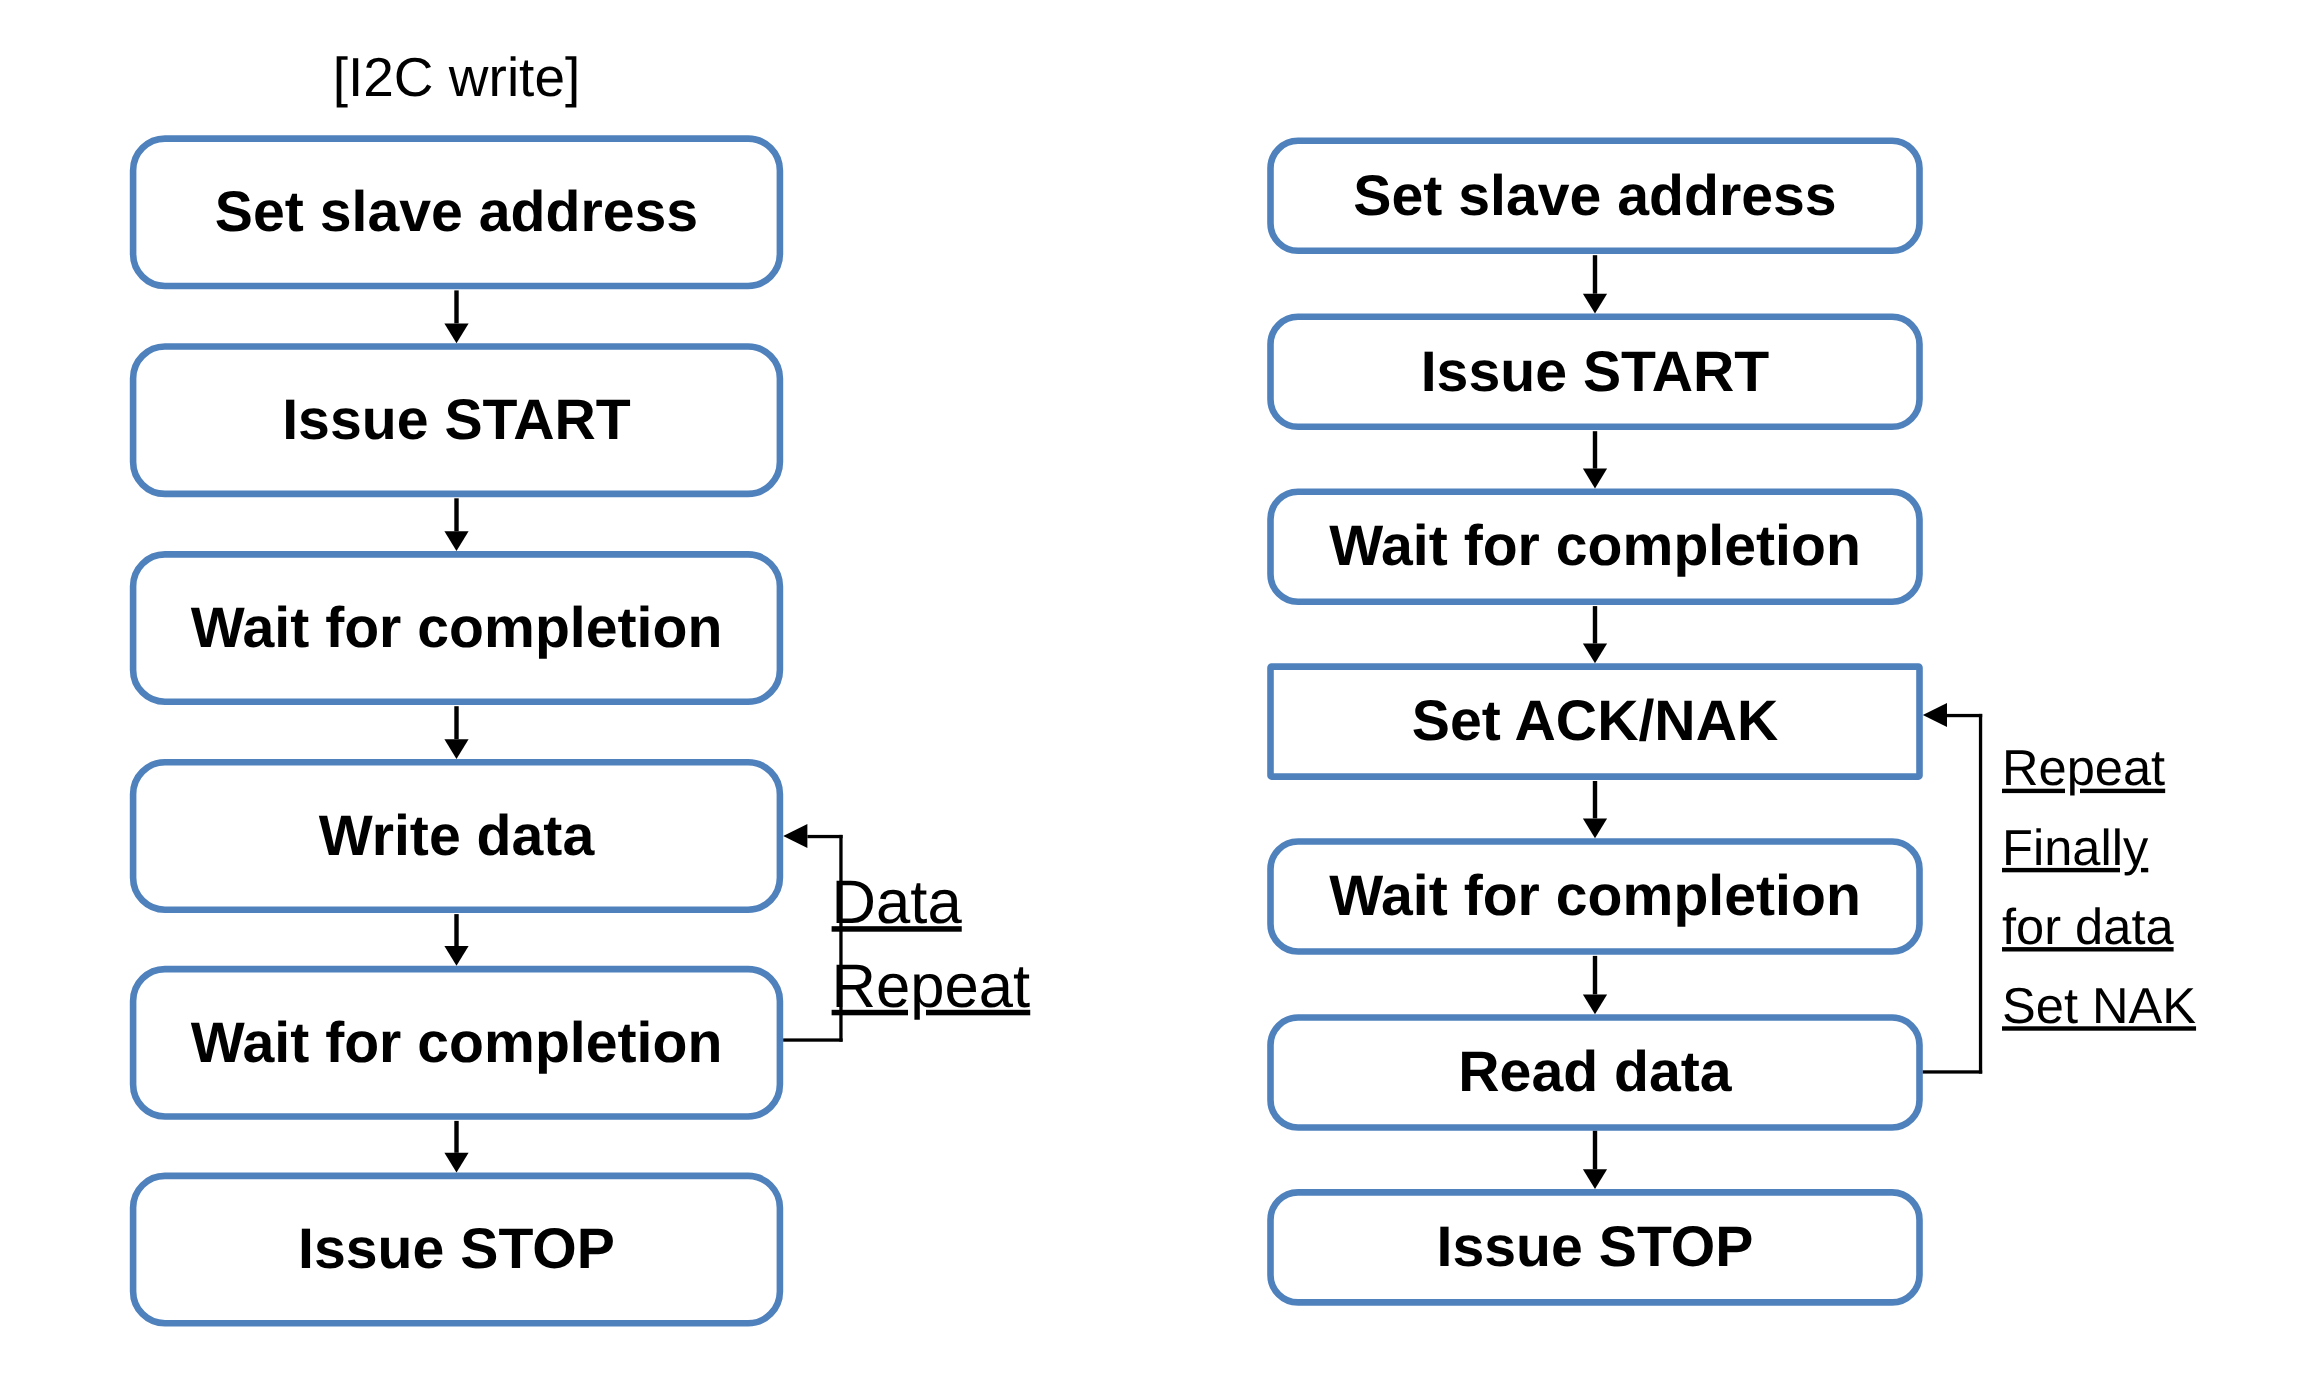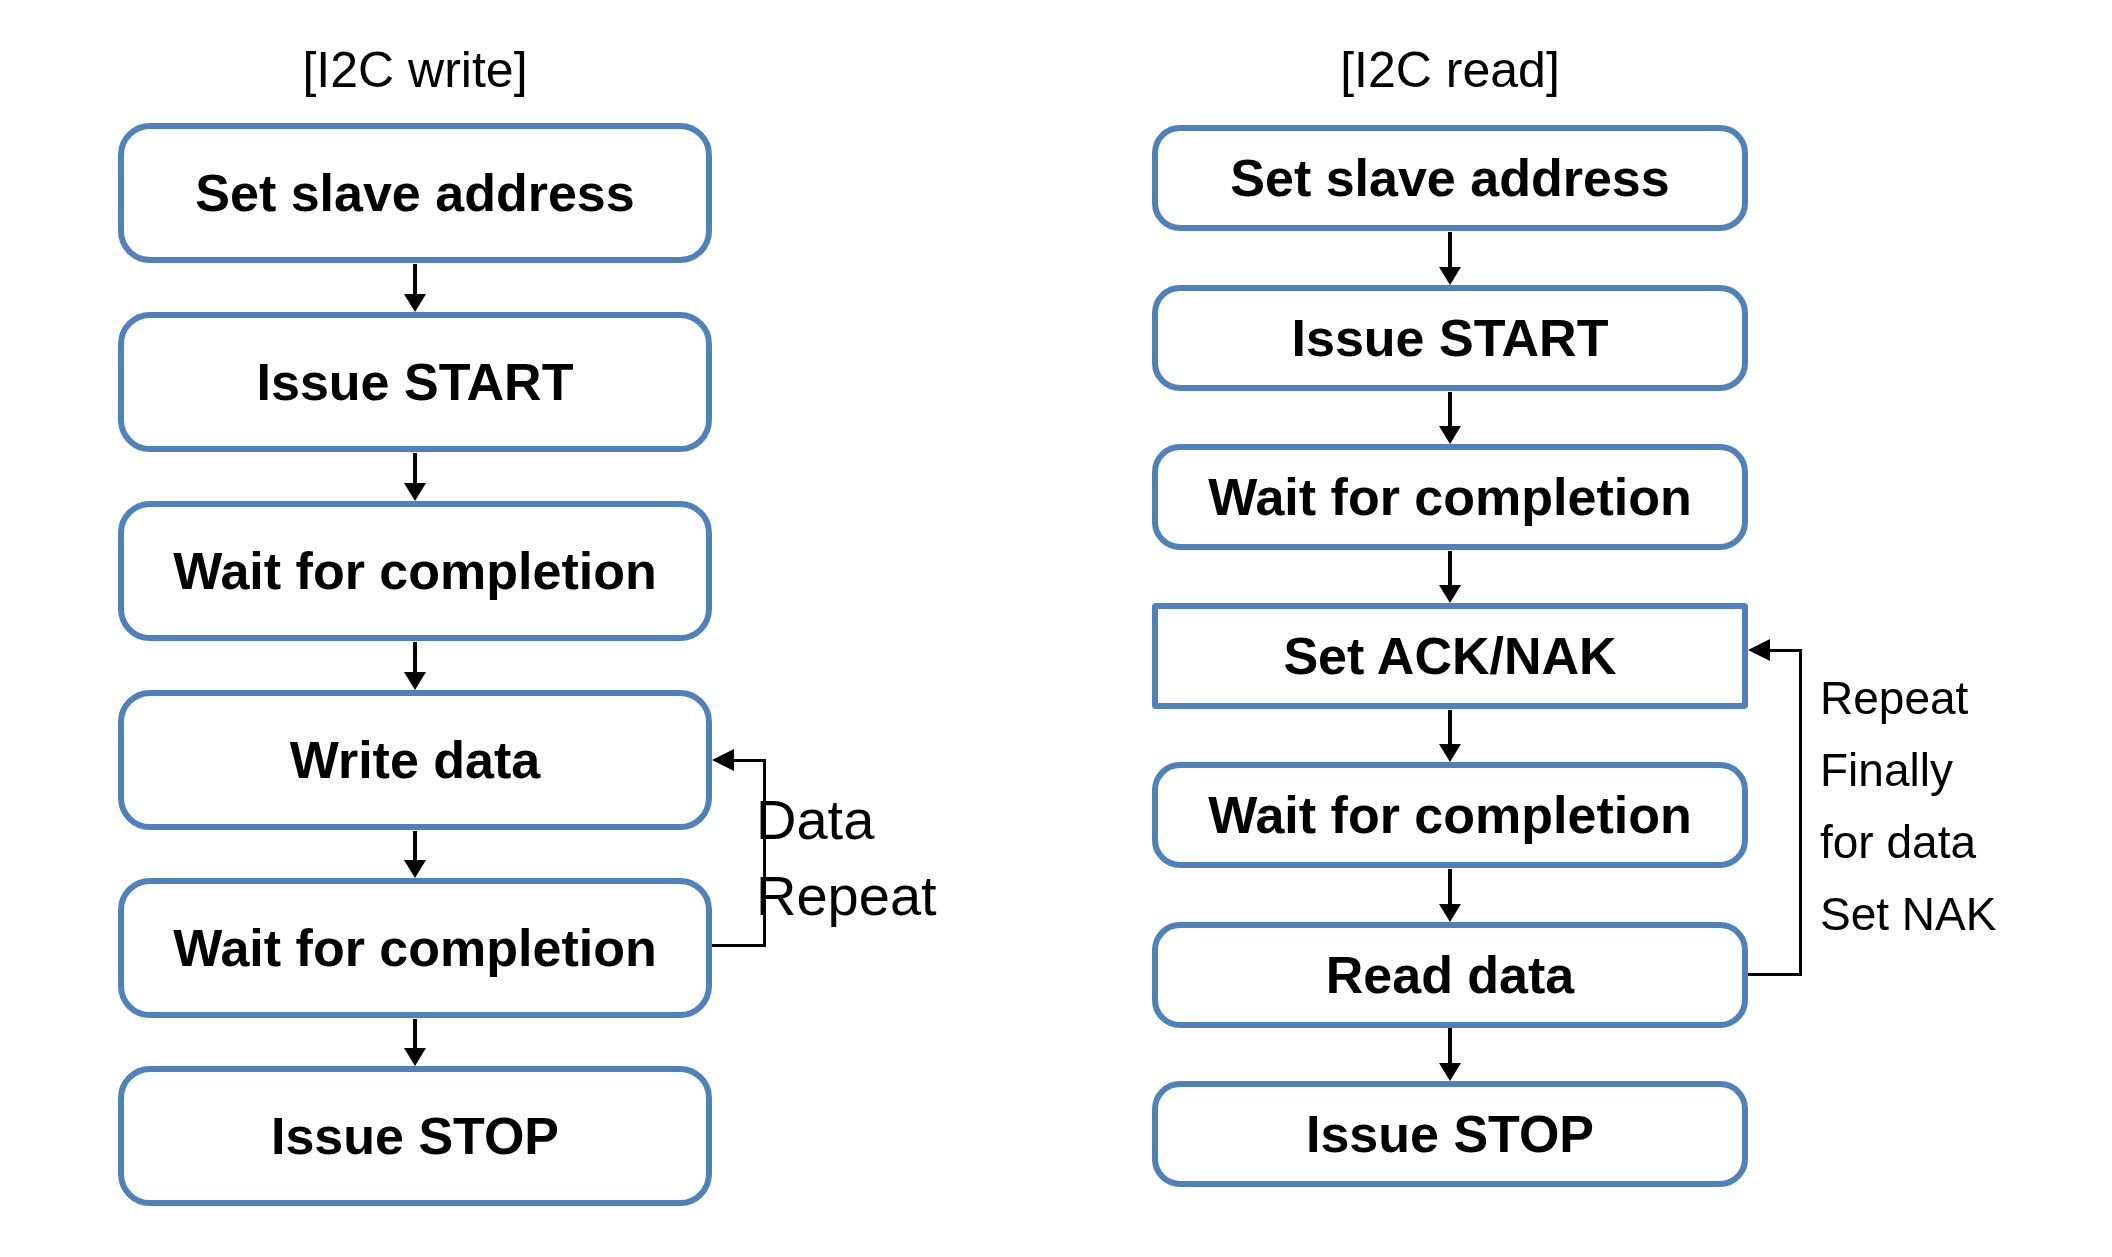--- a/index.html
+++ b/index.html
@@ -46,21 +46,21 @@
   .head-left{
     position:absolute;width:0;height:0;
     border-top:11px solid transparent;
     border-bottom:11px solid transparent;
     border-right:22px solid var(--arrow,#000);
   }
   .loop-label{
     position:absolute;
     white-space:nowrap;
   }
-  .loop-label .ln{display:block;}
+  .loop-label .ln{display:block;text-decoration:underline;}
   .loop-label.write{left:756px;top:782px;font-size:56px;line-height:76px;}
   .loop-label.read{left:1820px;top:662px;font-size:46px;line-height:72px;}
 </style>
 </head>
 <body style="--background: #ffffff; --box-border: #4f81bd; --box-fill: #ffffff; --arrow: #000000; --text: #000000;">
 
 <div class="canvas">
 
   <div class="flow-title" style="left:118px;top:38px;width:594px">[I2C write]</div>
 
@@ -94,21 +94,20 @@
 
   <div class="hline" style="left:712px;top:944px;width:54px"></div>
   <div class="vline" style="left:763px;top:759px;height:188px"></div>
   <div class="hline" style="left:734px;top:759px;width:32px"></div>
   <div class="head-left" style="left:712px;top:749px"></div>
   <div class="loop-label write">
     <span class="ln">Data</span>
     <span class="ln">Repeat</span>
   </div>
 
-  <div class="flow-title" style="left:1152px;top:38px;width:596px">[I2C read]</div>
 
   <div class="box" style="left:1152px;top:125px;width:596px;height:106px;border-radius:28px">Set slave address</div>
   <div class="box" style="left:1152px;top:285px;width:596px;height:106px;border-radius:28px">Issue START</div>
   <div class="box" style="left:1152px;top:444px;width:596px;height:106px;border-radius:28px">Wait for completion</div>
   <div class="box" style="left:1152px;top:603px;width:596px;height:106px;border-radius:4px">Set ACK/NAK</div>
   <div class="box" style="left:1152px;top:762px;width:596px;height:106px;border-radius:28px">Wait for completion</div>
   <div class="box" style="left:1152px;top:922px;width:596px;height:106px;border-radius:28px">Read data</div>
   <div class="box" style="left:1152px;top:1081px;width:596px;height:106px;border-radius:28px">Issue STOP</div>
 
   <div class="arrow-v" style="left:1439px;top:232px;height:53px">

